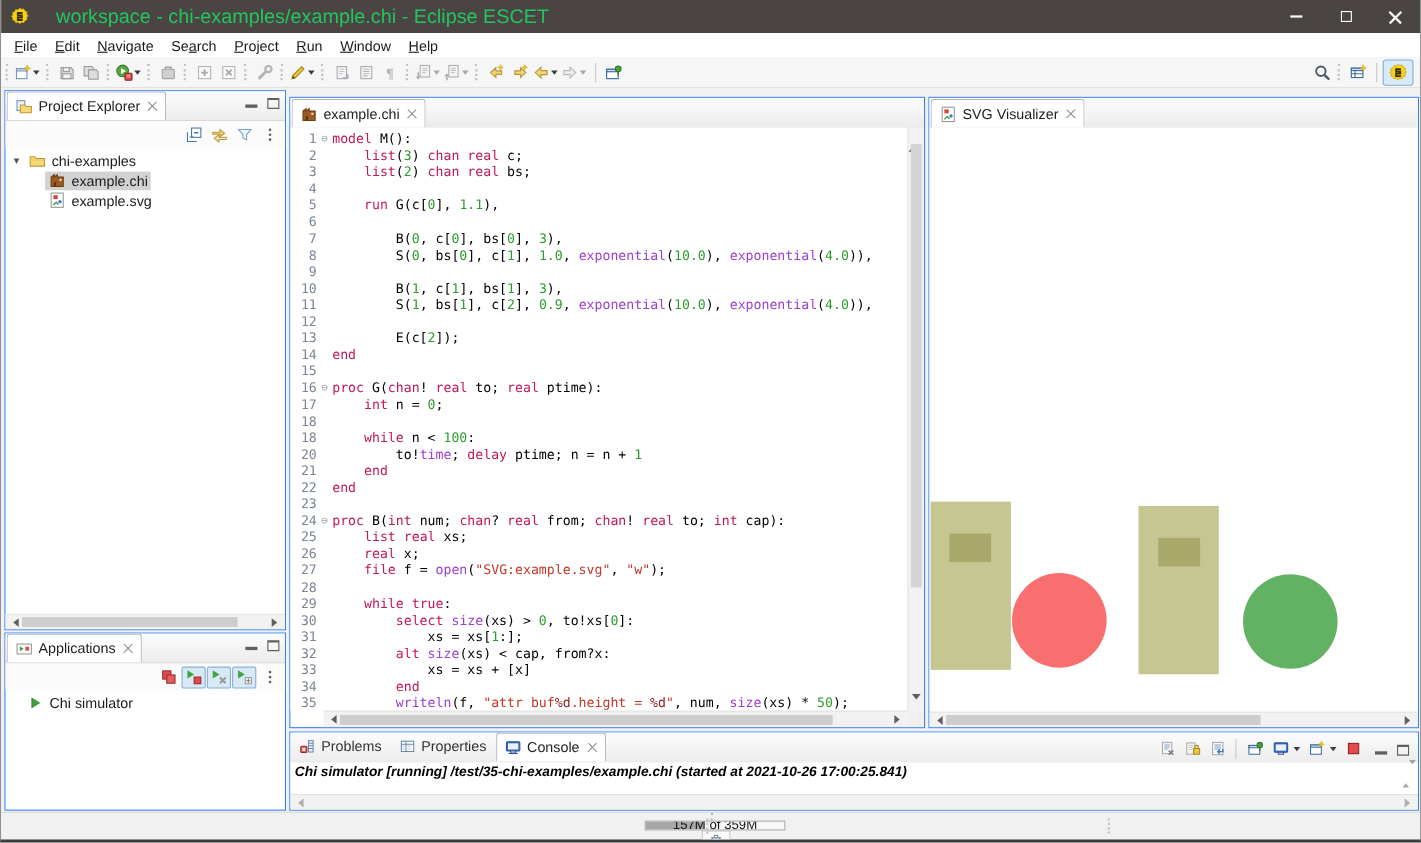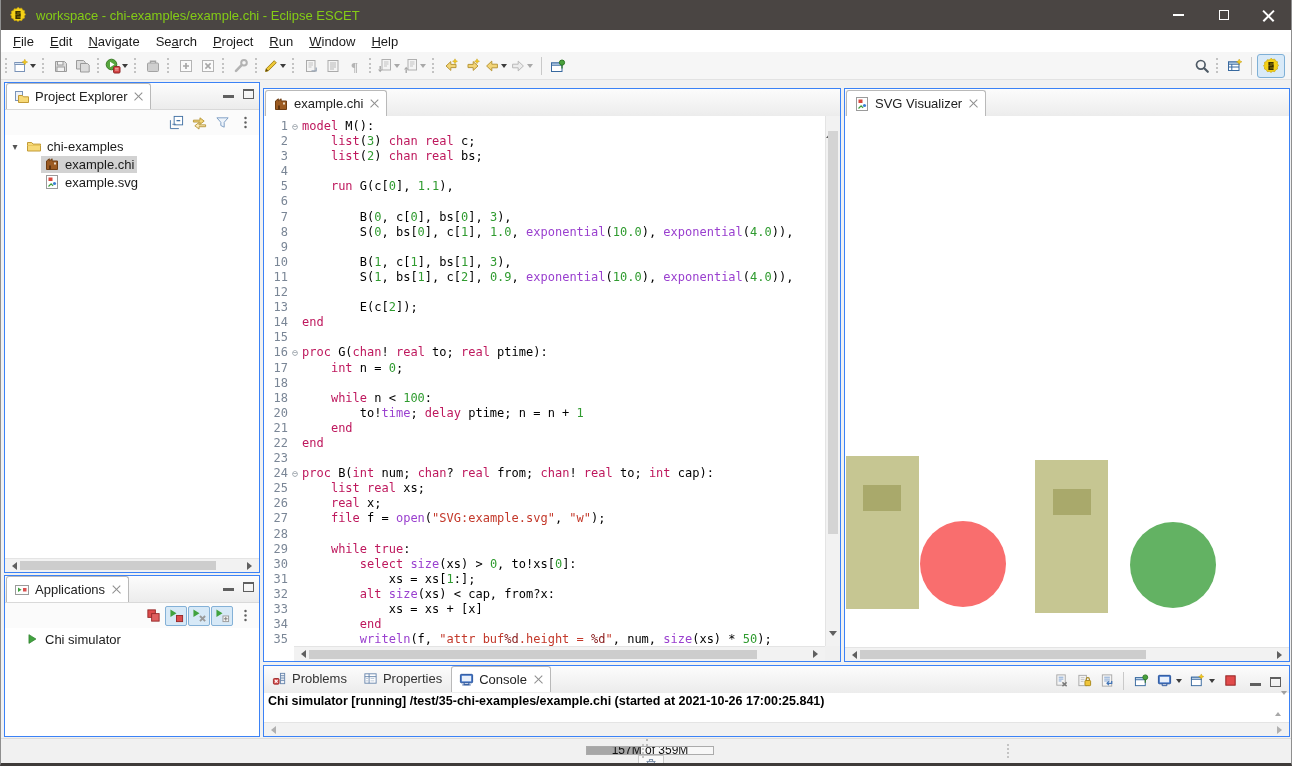--- a/index.html
+++ b/index.html
@@ -2,21 +2,21 @@
 <html><head>
 <meta charset="utf-8">
 <style>
   html,body{margin:0;padding:0;background:#9a9a9a;}
   .win{position:relative;width:1292px;height:766px;box-sizing:border-box;overflow:hidden;
        font-family:"Liberation Sans",sans-serif;background:#f1f1f1;
        border-left:1px solid #8f8f8f;border-right:1px solid #8f8f8f;border-bottom:3px solid #3e3b39;}
   
   .titlebar{position:absolute;top:0;left:0;right:0;height:30px;background:#4a4543;display:flex;align-items:center;}
   .tb-appicon{margin-left:8px;display:flex;}
-  .title-text{color:#84cc16;font-size:13px;margin-left:9px;}
+  .title-text{color:#22c55e;font-size:18px;margin-left:24px;}
   .win-controls{margin-left:auto;display:flex;height:100%;}
   .wc{width:45px;display:flex;align-items:center;justify-content:center;}
   .g-min{width:11px;height:2px;background:#fff;}
   .g-max{width:10px;height:10px;border:1.5px solid #fff;box-sizing:border-box;}
   .xbars{position:relative;width:13px;height:13px;}
   .xbars::before,.xbars::after{content:"";position:absolute;left:-1px;top:6px;width:15px;height:1.6px;background:#fff;}
   .xbars::before{transform:rotate(45deg);} .xbars::after{transform:rotate(-45deg);}
   
   .menubar{position:absolute;top:30px;left:0;right:0;height:22px;background:#fff;display:flex;align-items:center;padding-left:4px;}
   .menu-item{font-size:13px;color:#1a1a1a;padding:2px 8px;}
@@ -79,21 +79,21 @@
              font-family:"DejaVu Sans Mono","Liberation Mono",monospace;font-size:12px;line-height:15.1px;padding-top:3px;}
   .cl{display:flex;white-space:pre;height:15.1px;}
   .ln{flex:0 0 24px;width:24px;text-align:right;color:#7a8696;}
   .fold{flex:0 0 14px;width:14px;text-align:center;color:#98a0a8;font-size:10px;}
   .ck{color:#be185d;} .cn{color:#2f9b2f;} .cf{color:#9a40cf;} .cs{color:#c3382a;} .cm{color:#8b2020;} .ct{color:#000;}
   .ed-hscroll{position:absolute;left:30px;right:15px;bottom:0;height:15px;background:#f2f2f2;border-top:1px solid #e4e4e4;display:flex;align-items:center;box-sizing:border-box;}
   
   .canvas{position:absolute;top:27px;left:0;right:0;bottom:15px;background:#fff;overflow:hidden;}
   .shape{position:absolute;}
   
-  .console-body{position:absolute;top:27px;left:0;right:0;bottom:15px;background:#fff;}
+  .console-body{position:absolute;top:27px;left:0;right:0;bottom:15px;background:#fff;font-style:italic;}
   .console-status{font-weight:bold;font-size:12.5px;color:#000;padding:1px 0 0 4px;height:16px;white-space:nowrap;overflow:hidden;}
   .cb-varrows{position:absolute;top:2px;right:1px;width:13px;}
   .cb-varrows .tri-u,.cb-varrows .tri-d{border-width:3px;border-bottom-width:4px;border-top-width:4px;margin:1px auto;opacity:.55;}
   .spacer{flex:1;}
   
   .statusbar{position:absolute;left:0;right:0;top:738px;height:35px;background:#f1f1f1;border-top:1px solid #dcdcdc;display:flex;align-items:center;box-sizing:border-box;flex-direction:column;}
   .sb-grip{margin-left:3px;width:2px;height:16px;border-left:2px dotted #b9b9b9;}
   .heap{position:relative;margin-left:8px;width:126px;height:18px;border:1px solid #ababab;background:#f7f7f7;display:flex;align-items:center;justify-content:center;font-size:12px;color:#111;overflow:hidden;}
   .heap-fill{position:absolute;left:0;top:0;bottom:0;background:#a7a7a7;}
   .heap-label{position:relative;z-index:1;}

